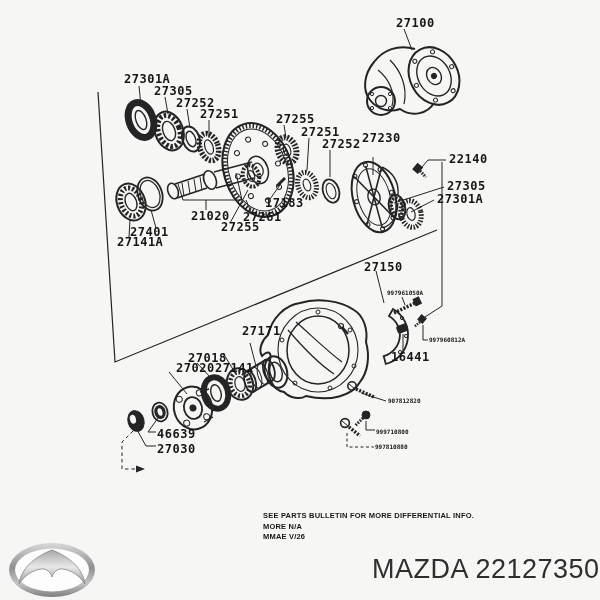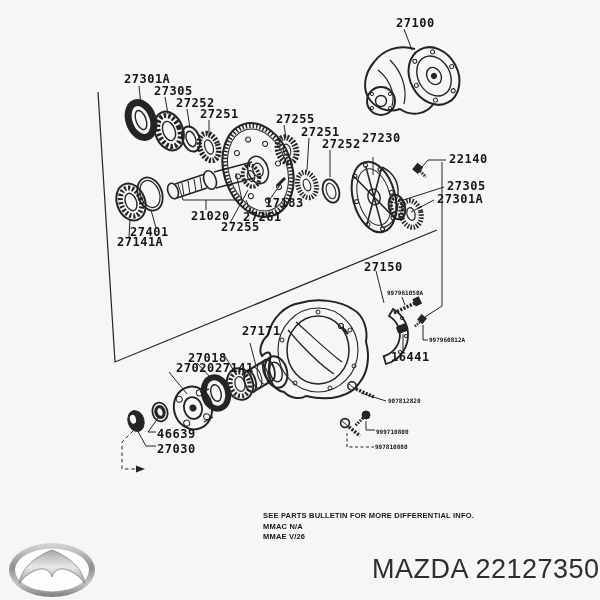--- a/index.html
+++ b/index.html
@@ -334,21 +334,21 @@
   <div class="lbl" style="left:157px;top:430px">46639</div>
   <div class="lbl" style="left:157px;top:445px">27030</div>
   <div class="lbl sm" style="left:388px;top:398px">907812820</div>
   <div class="lbl sm" style="left:376px;top:429px">999710800</div>
   <div class="lbl sm" style="left:375px;top:444px">997810880</div>
 </div>
 
 
 <div class="note bulletin">
   <div>SEE PARTS BULLETIN FOR MORE DIFFERENTIAL INFO.</div>
-  <div>MMAC  N/A</div>
+  <div>MORE  N/A</div>
   <div>MMAE  V/26</div>
 </div>
 
 <svg class="logo" viewBox="0 0 92 58">
   <defs>
     <linearGradient id="chrome" x1="0" y1="0" x2="0" y2="1">
       <stop offset="0" stop-color="#d9d9d9"></stop>
       <stop offset="0.45" stop-color="#8f8f8f"></stop>
       <stop offset="0.75" stop-color="#c4c4c4"></stop>
       <stop offset="1" stop-color="#7d7d7d"></stop>

